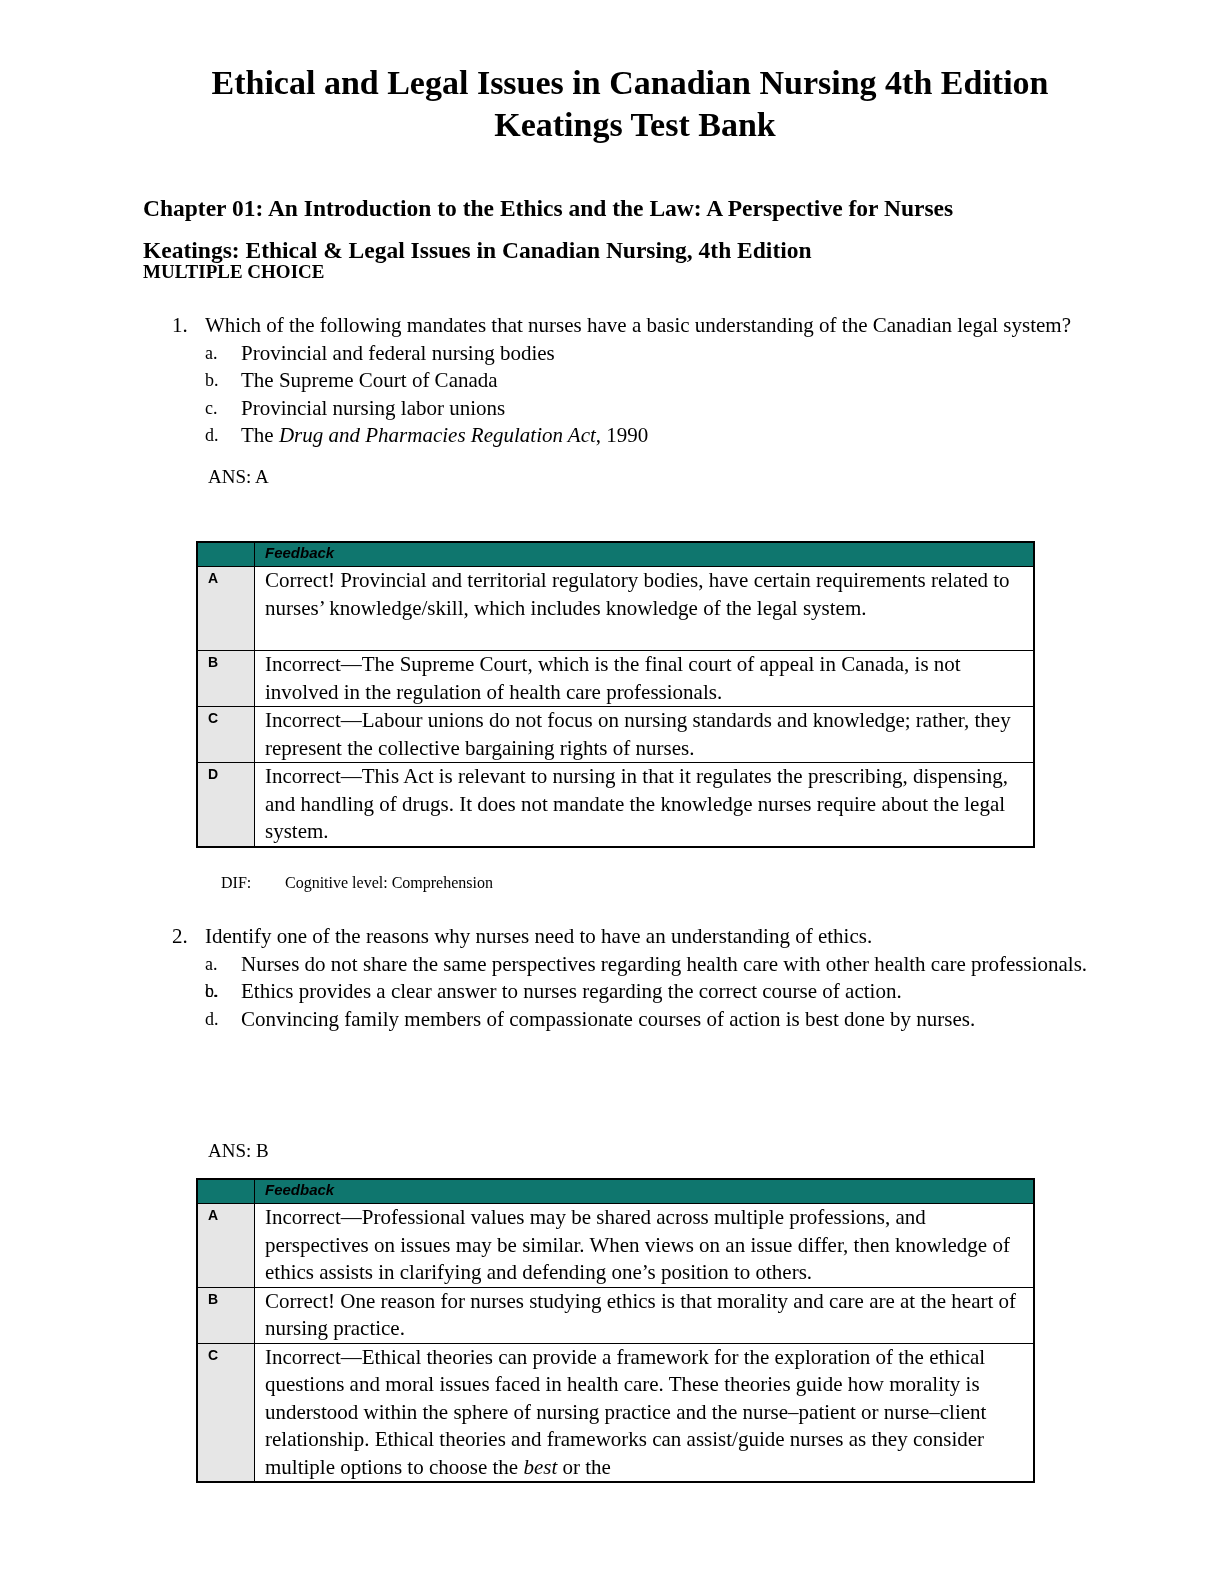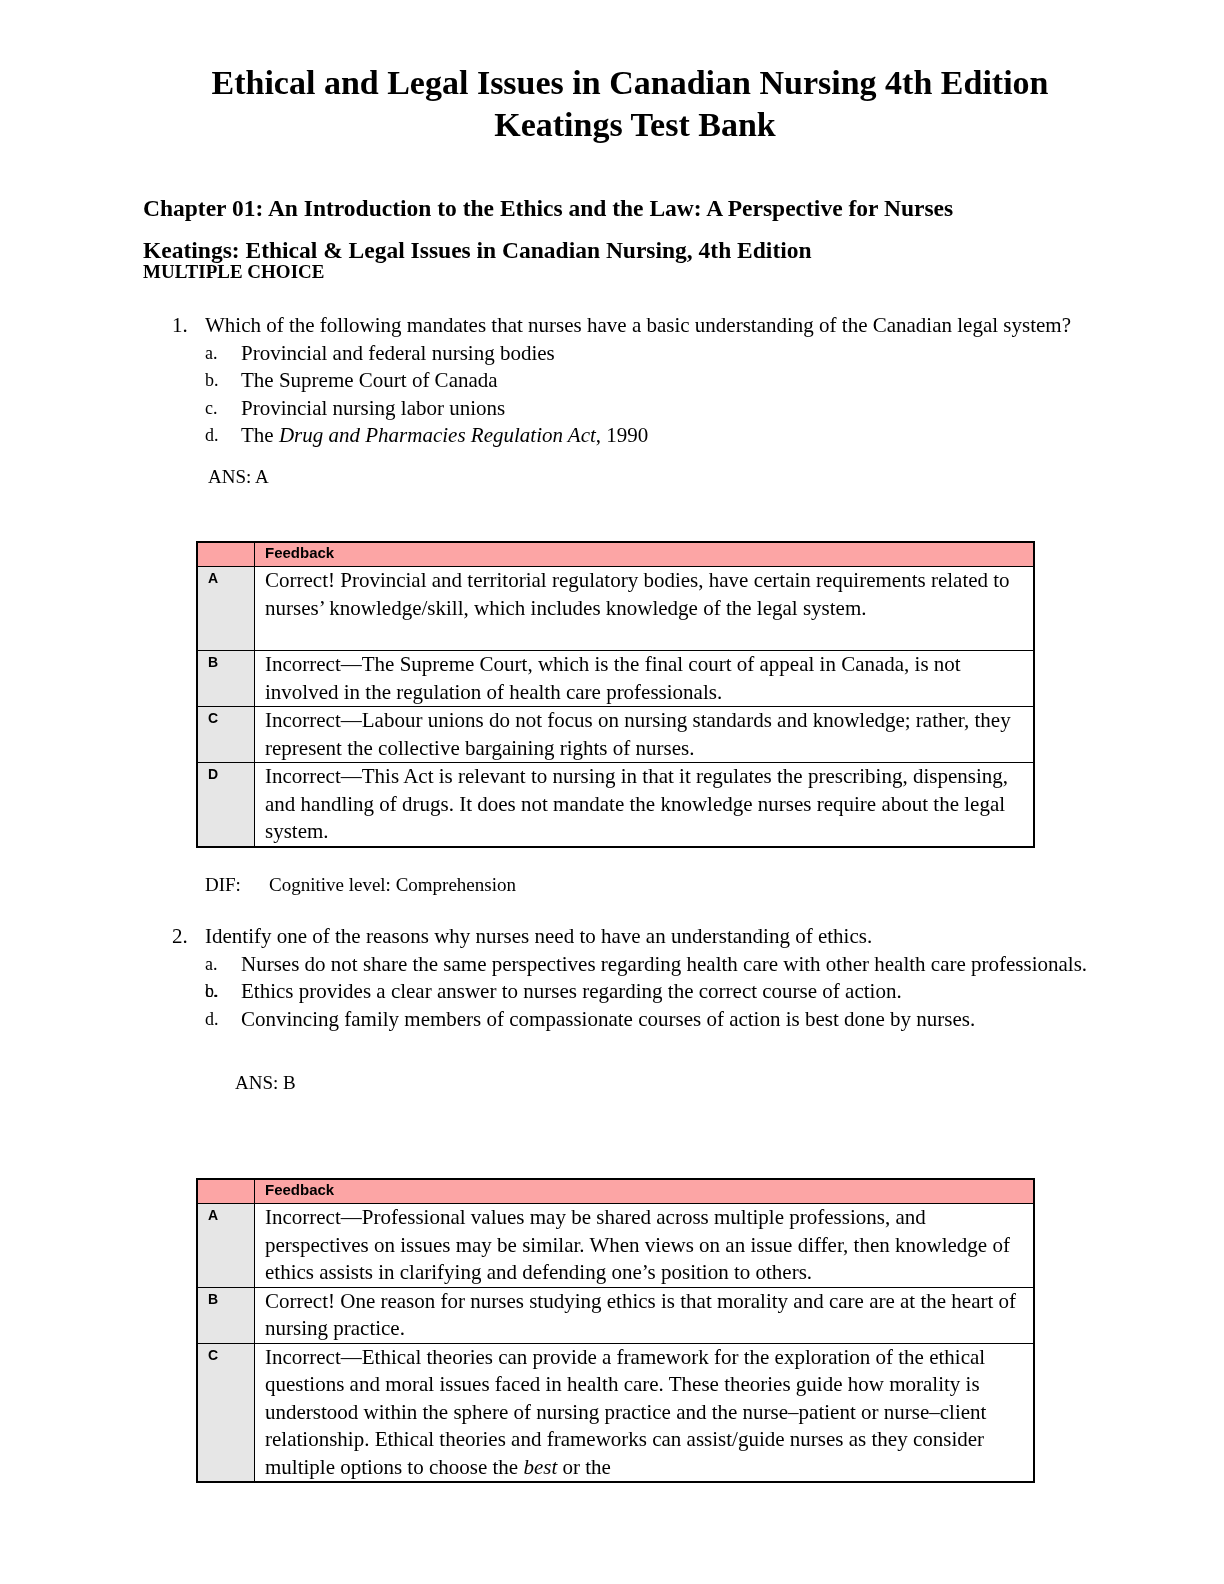--- a/index.html
+++ b/index.html
@@ -10,28 +10,28 @@
     .t1 { top: 62px; margin-left: 18px; } .t2 { top: 104px; margin-left: 23px; }
     .chap { position: absolute; left: 143px; font-weight: bold; font-size: 23.5px; line-height: 30px; text-align: center; }
     .c1 { top: 193px; } .c2 { top: 235px; }
     .mc { position: absolute; left: 143px; top: 261px; font-weight: bold; font-size: 19px; }
     .q { position: absolute; left: 172px; font-size: 21px; line-height: 27.5px; width: 940px; }
     .qnum { position: absolute; left: 0; top: 0; }
     .qtext { margin-left: 33px; }
     .opt { position: relative; margin-left: 33px; padding-left: 36px; }
     .opt .ol { position: absolute; left: 0; top: 0; font-size: 18px; }
     .ans { position: absolute; left: 208px; font-size: 19px; }
-    .dif { position: absolute; left: 205px; font-size: 19px; }
+    .dif { position: absolute; left: 221px; font-size: 16px; }
     .dif .lab { display: inline-block; width: 64px; }
     table.fb { position: absolute; left: 196px; width: 839px; border-collapse: collapse;
                border: 2.5px solid #000; }
     table.fb td { border: 1.5px solid #000; vertical-align: top; padding: 0; }
     table.fb td.lc { width: 46px; background: #e6e6e6; font-family: "Liberation Sans", sans-serif;
                      font-weight: bold; font-size: 14px; padding: 3px 0 0 10px; }
-    table.fb tr.hd td { background: #fca5a5; height: 20px; }
+    table.fb tr.hd td { background: #0f766e; height: 20px; font-style: italic; }
     table.fb tr.hd td.hc { font-family: "Liberation Sans", sans-serif; font-weight: bold;
                            font-size: 15px; padding: 0 0 0 10px; line-height: 19px; }
     table.fb td.tx { font-size: 21px; line-height: 27.5px; padding: 0 6px 0 10px; margin-left: 10px; }
   </style>
 </head>
 <body>
 
 <div class="title t1">Ethical and Legal Issues in Canadian Nursing 4th Edition</div>
 <div class="title t2">Keatings Test Bank</div>
 <div class="chap c1">Chapter 01: An Introduction to the Ethics and the Law: A Perspective for Nurses</div>
@@ -76,21 +76,21 @@
 <div class="dif" style="top:874px;"><span class="lab">DIF:</span><span>Cognitive level: Comprehension</span></div>
 
 <div class="q" style="top:923px;">
   <span class="qnum">2.</span>
   <div class="qtext">Identify one of the reasons why nurses need to have an understanding of ethics.</div>
   <div class="opt"><span class="ol">a.</span><span>Nurses do not share the same perspectives regarding health care with other health care professionals.</span></div>
   <div class="opt"><span class="ol">b.</span></div>
   <div class="opt"><span class="ol">c.</span><span>Ethics provides a clear answer to nurses regarding the correct course of action.</span></div>
   <div class="opt"><span class="ol">d.</span><span>Convincing family members of compassionate courses of action is best done by nurses.</span></div>
 </div>
-<div class="ans" style="top:1072px;margin-left:27px;">ANS: B</div>
+<div class="ans" style="top:1140px;">ANS: B</div>
 
 <table class="fb" style="top:1178px;">
   <tbody>
       <tr class="hd">
         <td class="lc"></td>
         <td class="hc">Feedback</td>
       </tr>
   <tr>
         <td class="lc">A</td>
         <td class="tx">Incorrect—Professional values may be shared across multiple professions, and perspectives on issues may be similar. When views on an issue differ, then knowledge of ethics assists in clarifying and defending one’s position to others.</td>

